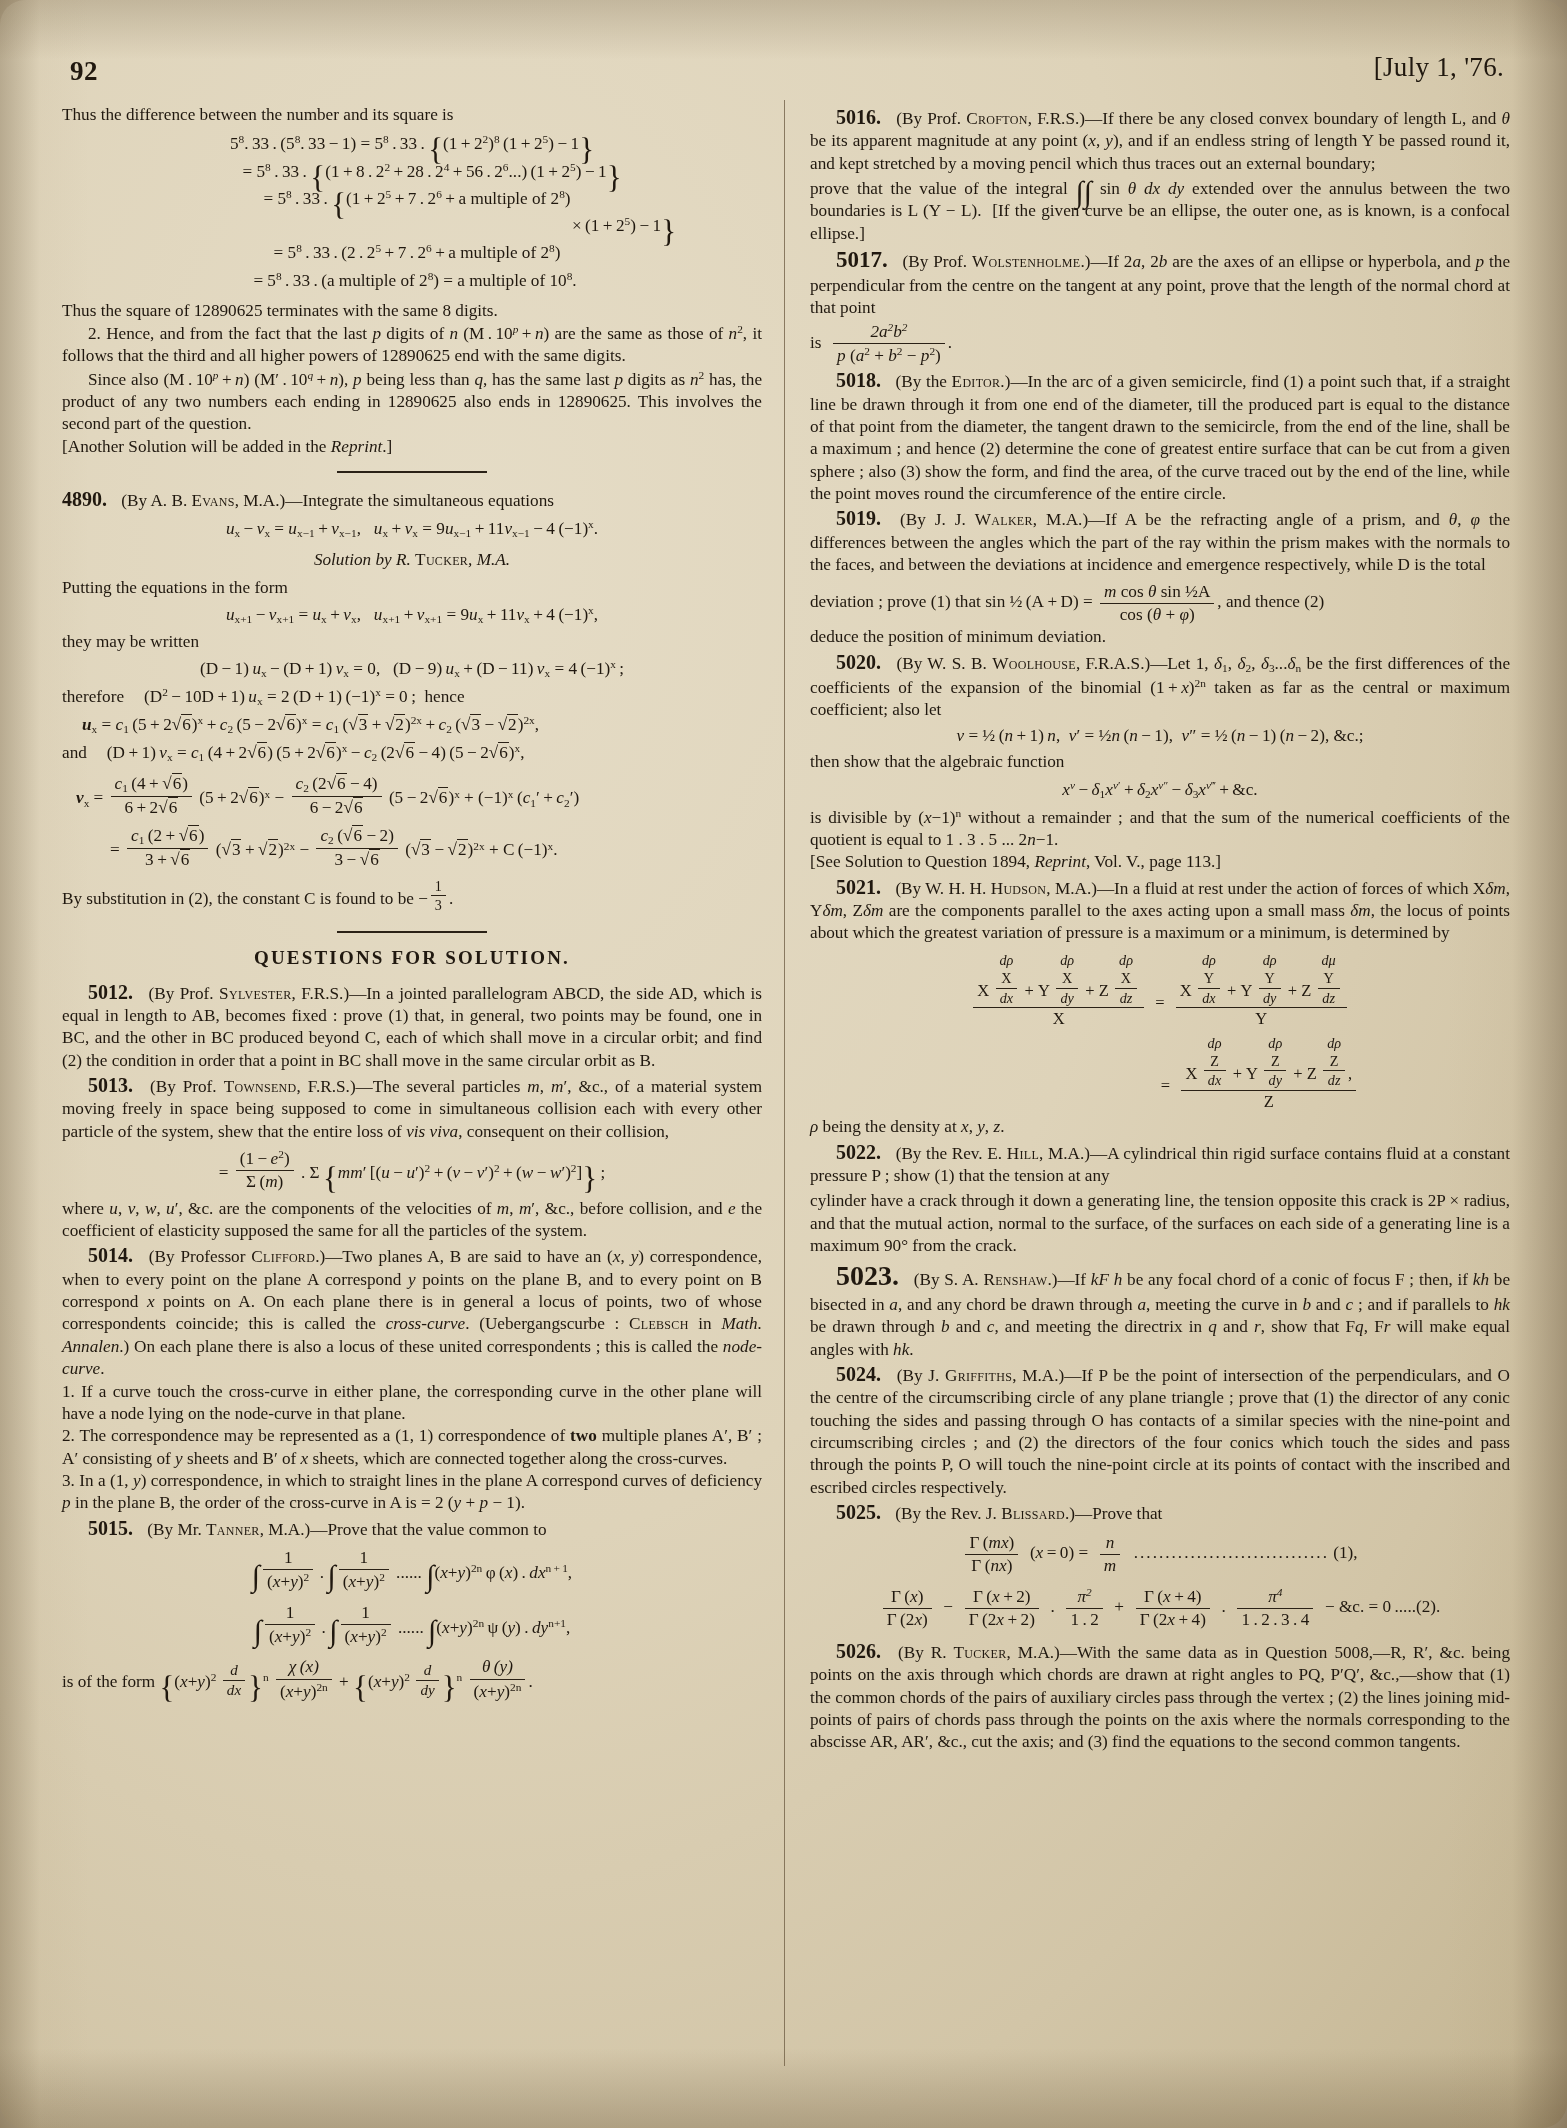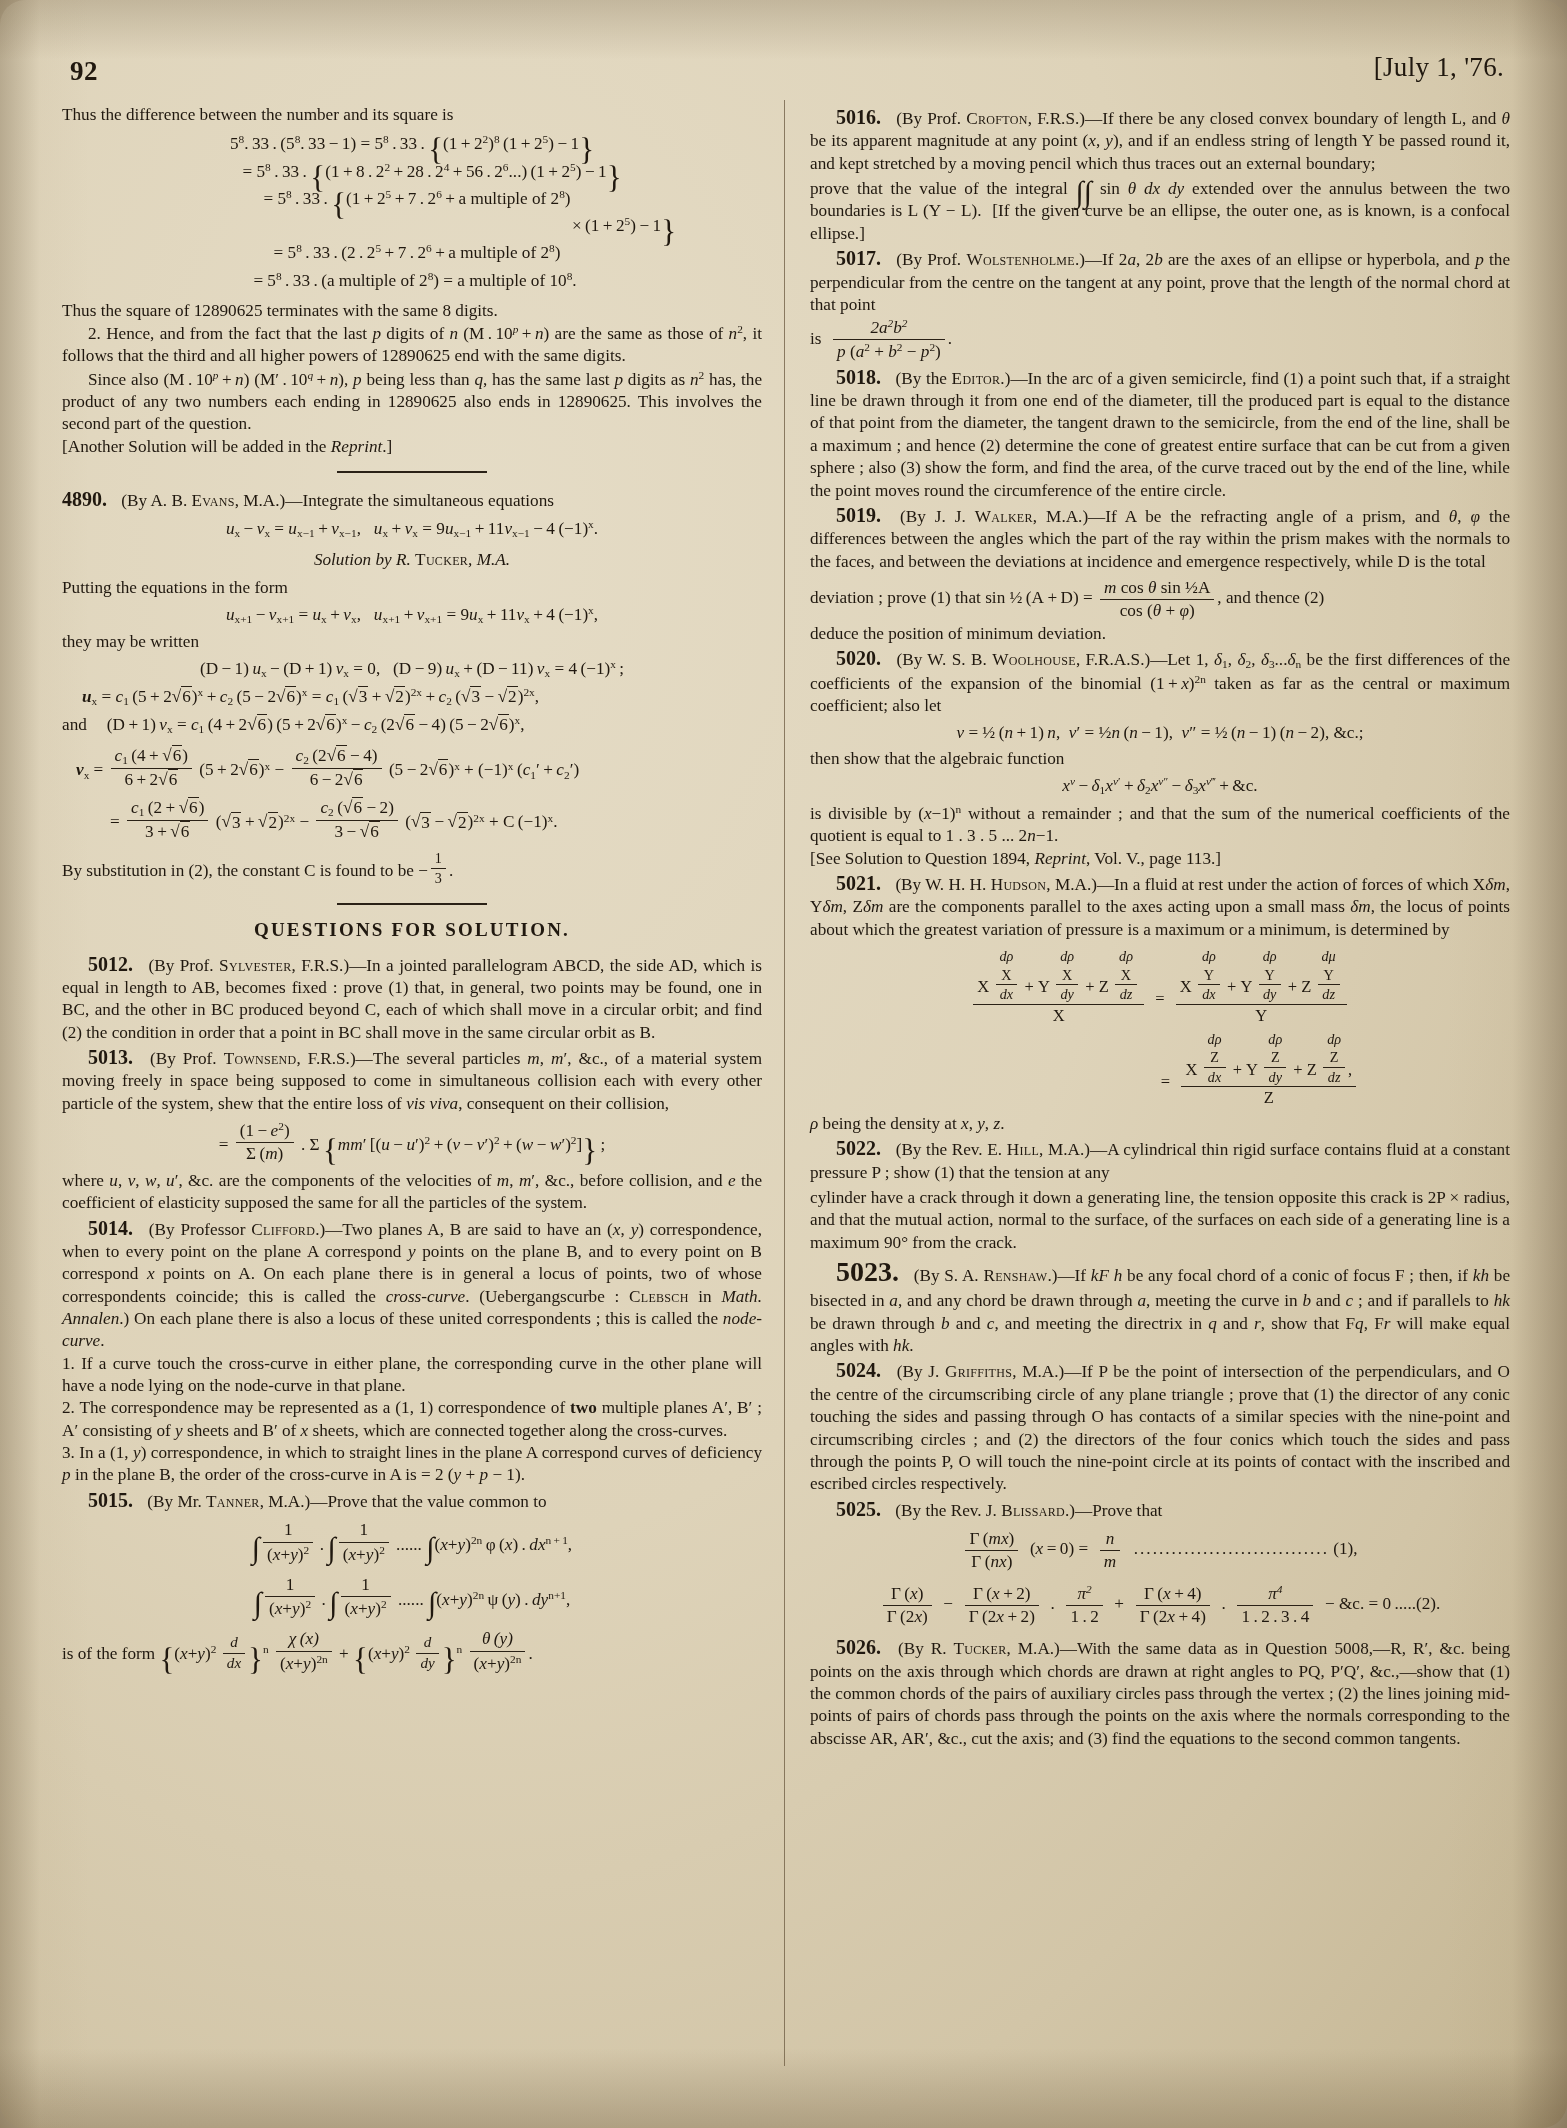--- a/index.html
+++ b/index.html
@@ -160,20 +160,23 @@
         <p class="ctr it" style="margin:9px 0 5px 0;">Solution by R. <span class="sc" style="font-style:normal;">Tucker</span>, M.A.</p>
 
         <p class="noind">Putting the equations in the form</p>
         <div class="math">
           <span class="it">u</span><sub>x+1</sub> − <span class="it">v</span><sub>x+1</sub>&nbsp;=&nbsp;<span class="it">u</span><sub>x</sub> + <span class="it">v</span><sub>x</sub>,&nbsp;&nbsp;&nbsp;<span class="it">u</span><sub>x+1</sub> + <span class="it">v</span><sub>x+1</sub>&nbsp;=&nbsp;9<span class="it">u</span><sub>x</sub> + 11<span class="it">v</span><sub>x</sub> + 4 (−1)<sup>x</sup>,
         </div>
         <p class="noind">they may be written</p>
         <div class="math">
           (D − 1) <span class="it">u</span><sub>x</sub> − (D + 1) <span class="it">v</span><sub>x</sub>&nbsp;=&nbsp;0,&nbsp;&nbsp;&nbsp;(D − 9) <span class="it">u</span><sub>x</sub> + (D − 11) <span class="it">v</span><sub>x</sub>&nbsp;=&nbsp;4 (−1)<sup>x</sup> ;
         </div>
+        <div class="mathL">
+          therefore<span class="sp"></span><span class="sp"></span>(D<sup>2</sup> − 10D + 1) <span class="it">u</span><sub>x</sub>&nbsp;=&nbsp;2 (D + 1) (−1)<sup>x</sup>&nbsp;=&nbsp;0 ;&nbsp;&nbsp;hence
+        </div>
         <div class="math" style="text-align:left;padding-left:20px;">
           <span class="bold it">u</span><sub>x</sub>&nbsp;=&nbsp;<span class="it">c</span><sub>1</sub> (5 + 2<span class="sqrt"><span class="rad">√</span><span class="body">6</span></span>)<sup>x</sup> + <span class="it">c</span><sub>2</sub> (5 − 2<span class="sqrt"><span class="rad">√</span><span class="body">6</span></span>)<sup>x</sup>&nbsp;=&nbsp;<span class="it">c</span><sub>1</sub> (<span class="sqrt"><span class="rad">√</span><span class="body">3</span></span> + <span class="sqrt"><span class="rad">√</span><span class="body">2</span></span>)<sup>2x</sup> + <span class="it">c</span><sub>2</sub> (<span class="sqrt"><span class="rad">√</span><span class="body">3</span></span> − <span class="sqrt"><span class="rad">√</span><span class="body">2</span></span>)<sup>2x</sup>,
         </div>
         <div class="mathL">
           and<span class="sp"></span><span class="sp"></span>(D + 1) <span class="it">v</span><sub>x</sub>&nbsp;=&nbsp;<span class="it">c</span><sub>1</sub> (4 + 2<span class="sqrt"><span class="rad">√</span><span class="body">6</span></span>) (5 + 2<span class="sqrt"><span class="rad">√</span><span class="body">6</span></span>)<sup>x</sup> − <span class="it">c</span><sub>2</sub> (2<span class="sqrt"><span class="rad">√</span><span class="body">6</span></span> − 4) (5 − 2<span class="sqrt"><span class="rad">√</span><span class="body">6</span></span>)<sup>x</sup>,
         </div>
 
         <div class="mathL" style="padding-left:14px;margin-top:8px;">
           <span class="bold it">v</span><sub>x</sub>&nbsp;=&nbsp;<span class="frac"><span class="num" style="font-weight:400;"><span class="it">c</span><sub>1</sub> (4 + <span class="sqrt"><span class="rad">√</span><span class="body">6</span></span>)</span><span class="den">6 + 2<span class="sqrt"><span class="rad">√</span><span class="body">6</span></span></span></span>
           (5 + 2<span class="sqrt"><span class="rad">√</span><span class="body">6</span></span>)<sup>x</sup>&nbsp;−&nbsp;<span class="frac"><span style="font-weight:400;"><span class="it">c</span><sub>2</sub> (2<span class="sqrt"><span class="rad">√</span><span class="body">6</span></span> − 4)</span><span class="den">6 − 2<span class="sqrt"><span class="rad">√</span><span class="body">6</span></span></span></span>
@@ -234,21 +237,21 @@
 
         <p>
           <span class="num" style="font-size:20px;">5016.</span>
           <span class="sp"></span>(By Prof. <span class="sc">Crofton</span>, F.R.S.)—If there be any closed convex boundary of length L, and <span class="it">θ</span> be its apparent magnitude at any point (<span class="it">x</span>, <span class="it">y</span>), and if an endless string of length Y be passed round it, and kept stretched by a moving pencil which thus traces out an external boundary;
         </p>
         <p class="noind" style="margin-top:3px;">
           prove that the value of the integral&nbsp;<span class="intg">∫∫</span>&nbsp;sin <span class="it">θ dx dy</span>&nbsp;extended over the annulus between the two boundaries is L (Y − L).&nbsp; [If the given curve be an ellipse, the outer one, as is known, is a confocal ellipse.]
         </p>
 
         <p>
-          <span class="num" style="font-size:20px;">5017.</span>
+          <span class="num" style="font-size:23px;">5017.</span>
           <span class="sp"></span>(By Prof. <span class="sc">Wolstenholme</span>.)—If 2<span class="it">a</span>, 2<span class="it">b</span> are the axes of an ellipse or hyperbola, and <span class="it">p</span> the perpendicular from the centre on the tangent at any point, prove that the length of the normal chord at that point
         </p>
         <p class="noind">
           is&nbsp;&nbsp;<span class="frac" style="vertical-align:-0.75em;"><span class="it">2a<sup>2</sup>b<sup>2</sup></span><span class="den"><span class="it">p</span> (<span class="it">a</span><sup>2</sup> + <span class="it">b</span><sup>2</sup> − <span class="it">p</span><sup>2</sup>)</span></span>.
         </p>
 
         <p>
           <span class="num" style="font-size:20px;">5018.</span>
           <span class="sp"></span>(By the <span class="sc">Editor</span>.)—In the arc of a given semicircle, find (1) a point such that, if a straight line be drawn through it from one end of the diameter, till the produced part is equal to the distance of that point from the diameter, the tangent drawn to the semicircle, from the end of the line, shall be a maximum ; and hence (2) determine the cone of greatest entire surface that can be cut from a given sphere ; also (3) show the form, and find the area, of the curve traced out by the end of the line, while the point moves round the circumference of the entire circle.
         </p>

